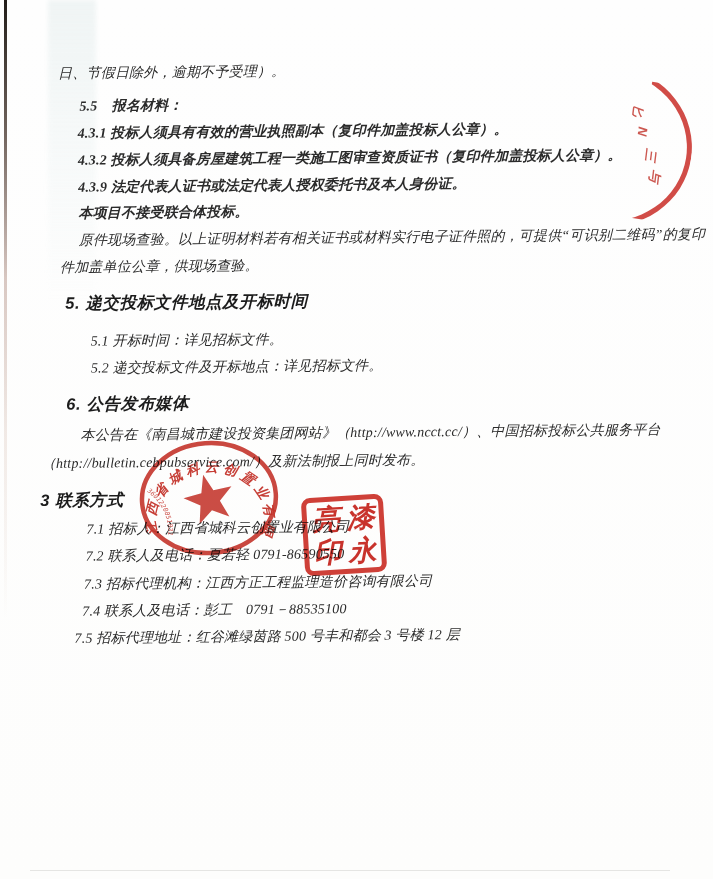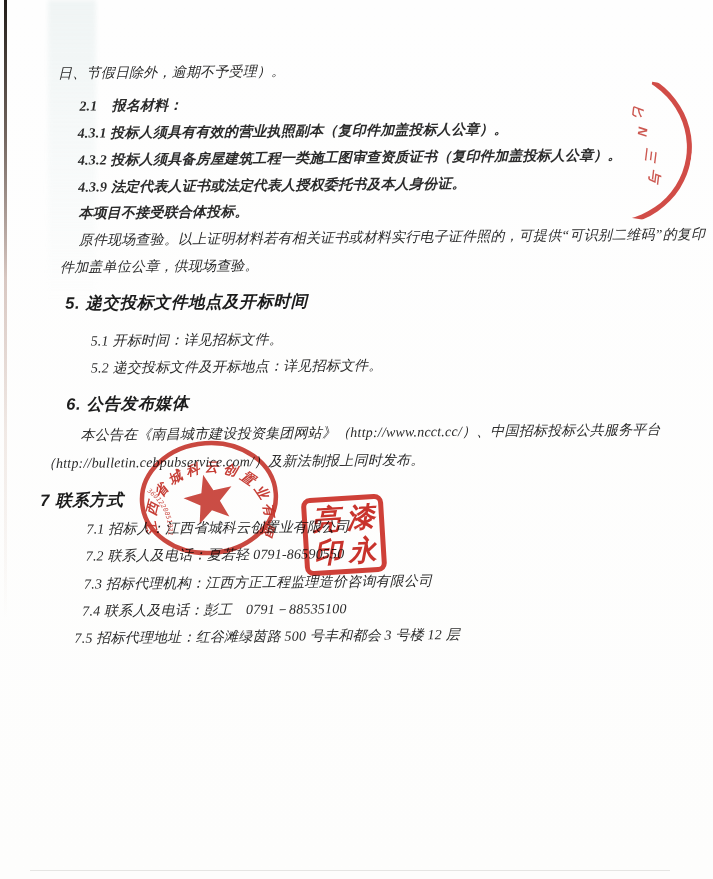--- a/index.html
+++ b/index.html
@@ -95,37 +95,37 @@
 <body>
 
 <div class="page">
 
   <div class="edge-line"></div>
   <div class="smudge"></div>
   <div class="bottom-hairline"></div>
 
   <div class="doc">
     <div class="line" style="left:61px;top:62px">日、节假日除外，逾期不予受理）。</div>
-    <div class="line b" style="left:82px;top:95px">2.1　报名材料：</div>
+    <div class="line b" style="left:82px;top:95px">5.5　报名材料：</div>
     <div class="line b" style="left:80px;top:122px">4.3.1 投标人须具有有效的营业执照副本（复印件加盖投标人公章）。</div>
     <div class="line b" style="left:80px;top:149px">4.3.2 投标人须具备房屋建筑工程一类施工图审查资质证书（复印件加盖投标人公章）。</div>
     <div class="line b" style="left:80px;top:176px">4.3.9 法定代表人证书或法定代表人授权委托书及本人身份证。</div>
     <div class="line b" style="left:80px;top:202px">本项目不接受联合体投标。</div>
     <div class="line" style="left:80px;top:229px">原件现场查验。以上证明材料若有相关证书或材料实行电子证件照的，可提供“可识别二维码”的复印</div>
     <div class="line" style="left:61px;top:256px">件加盖单位公章，供现场查验。</div>
 
     <div class="heading" style="left:66px;top:290px">5. 递交投标文件地点及开标时间</div>
     <div class="line" style="left:91px;top:330px">5.1 开标时间：详见招标文件。</div>
     <div class="line" style="left:91px;top:357px">5.2 递交投标文件及开标地点：详见招标文件。</div>
 
     <div class="heading" style="left:66px;top:391px">6. 公告发布媒体</div>
     <div class="line" style="left:80px;top:424px">本公告在《南昌城市建设投资集团网站》（http://www.ncct.cc/）、中国招标投标公共服务平台</div>
     <div class="line" style="left:41px;top:452px">（http://bulletin.cebpubservice.com/）及新法制报上同时发布。</div>
 
-    <div class="heading" style="left:39px;top:487px">7 联系方式</div>
+    <div class="heading" style="left:39px;top:487px">3 联系方式</div>
     <div class="line" style="left:85px;top:518px">7.1 招标人：江西省城科云创置业有限公司</div>
     <div class="line" style="left:84px;top:545px">7.2 联系人及电话：夏若轻 0791-86590550</div>
     <div class="line" style="left:82px;top:573px">7.3 招标代理机构：江西方正工程监理造价咨询有限公司</div>
     <div class="line" style="left:80px;top:600px">7.4 联系人及电话：彭工　0791－88535100</div>
     <div class="line" style="left:72px;top:627px">7.5 招标代理地址：红谷滩绿茵路 500 号丰和都会 3 号楼 12 层</div>
   </div>
 
   <svg class="seal round-seal" viewBox="0 0 150 126">
     <defs>
       <path id="ringPath" d="M 23 98 A 55 47 0 1 1 127 98" fill="none"></path>

